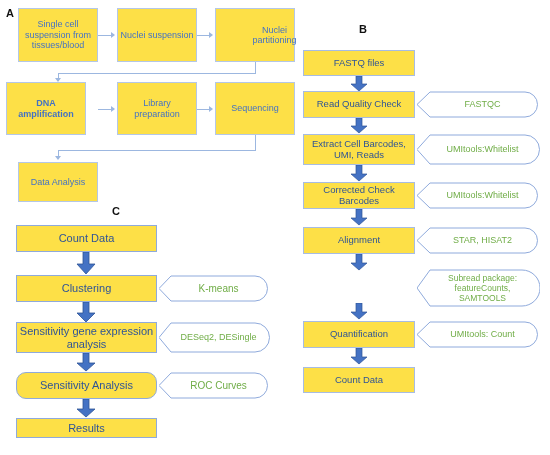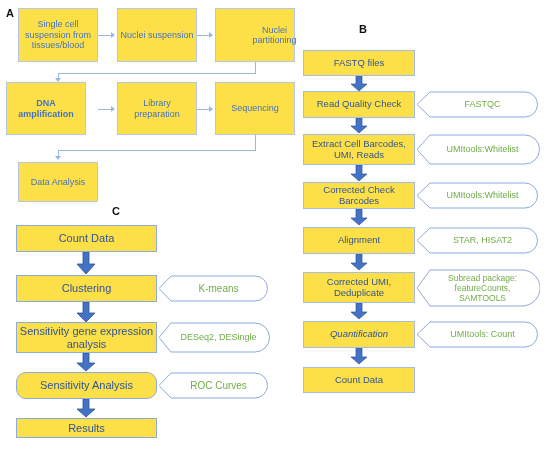--- a/index.html
+++ b/index.html
@@ -257,34 +257,33 @@
       <path d="M 0,14.5 L 13,2 L 108,2 A 12.5,12.5 0 0 1 108,27 L 13,27 Z" fill="#ffffff" stroke="#8faadc" stroke-width="1"></path>
     </svg>
     <span class="ctxt">STAR, HISAT2</span>
   </div>
   <div class="blockarrow" style="left:350px; top:254px;">
     <svg width="18" height="17" viewBox="0 0 18 17">
       <polygon points="6,0 12,0 12,9 17,9 9,16 1,9 6,9" fill="#4472c4" stroke="#2f5496" stroke-width="0.7"></polygon>
     </svg>
   </div>
 
-  <div class="box b-box" style="left:303px; top:272px; width:112px; height:31px;">Corrected UMI, Deduplicate</div>
   <div class="callout b-call" style="left:417px; top:268px; width:123px; height:40px; font-size:8.5px;">
     <svg viewBox="0 0 123 40" preserveAspectRatio="none">
       <path d="M 0,20 L 13,2 L 105,2 A 17,17 0 0 1 105,38 L 13,38 Z" fill="#ffffff" stroke="#8faadc" stroke-width="1"></path>
     </svg>
     <span class="ctxt">Subread package: featureCounts, SAMTOOLS</span>
   </div>
   <div class="blockarrow" style="left:350px; top:303px;">
     <svg width="18" height="17" viewBox="0 0 18 17">
       <polygon points="6,0 12,0 12,9 17,9 9,16 1,9 6,9" fill="#4472c4" stroke="#2f5496" stroke-width="0.7"></polygon>
     </svg>
   </div>
 
-  <div class="box b-box" style="left:303px; top:321px; width:112px; height:27px;font-style:italic;">Quantification</div>
+  <div class="box b-box" style="left:303px; top:321px; width:112px; height:27px;">Quantification</div>
   <div class="callout b-call" style="left:417px; top:320px; width:123px; height:29px;">
     <svg viewBox="0 0 123 29" preserveAspectRatio="none">
       <path d="M 0,14.5 L 13,2 L 108,2 A 12.5,12.5 0 0 1 108,27 L 13,27 Z" fill="#ffffff" stroke="#8faadc" stroke-width="1"></path>
     </svg>
     <span class="ctxt">UMItools: Count</span>
   </div>
   <div class="blockarrow" style="left:350px; top:348px;">
     <svg width="18" height="17" viewBox="0 0 18 17">
       <polygon points="6,0 12,0 12,9 17,9 9,16 1,9 6,9" fill="#4472c4" stroke="#2f5496" stroke-width="0.7"></polygon>
     </svg>

